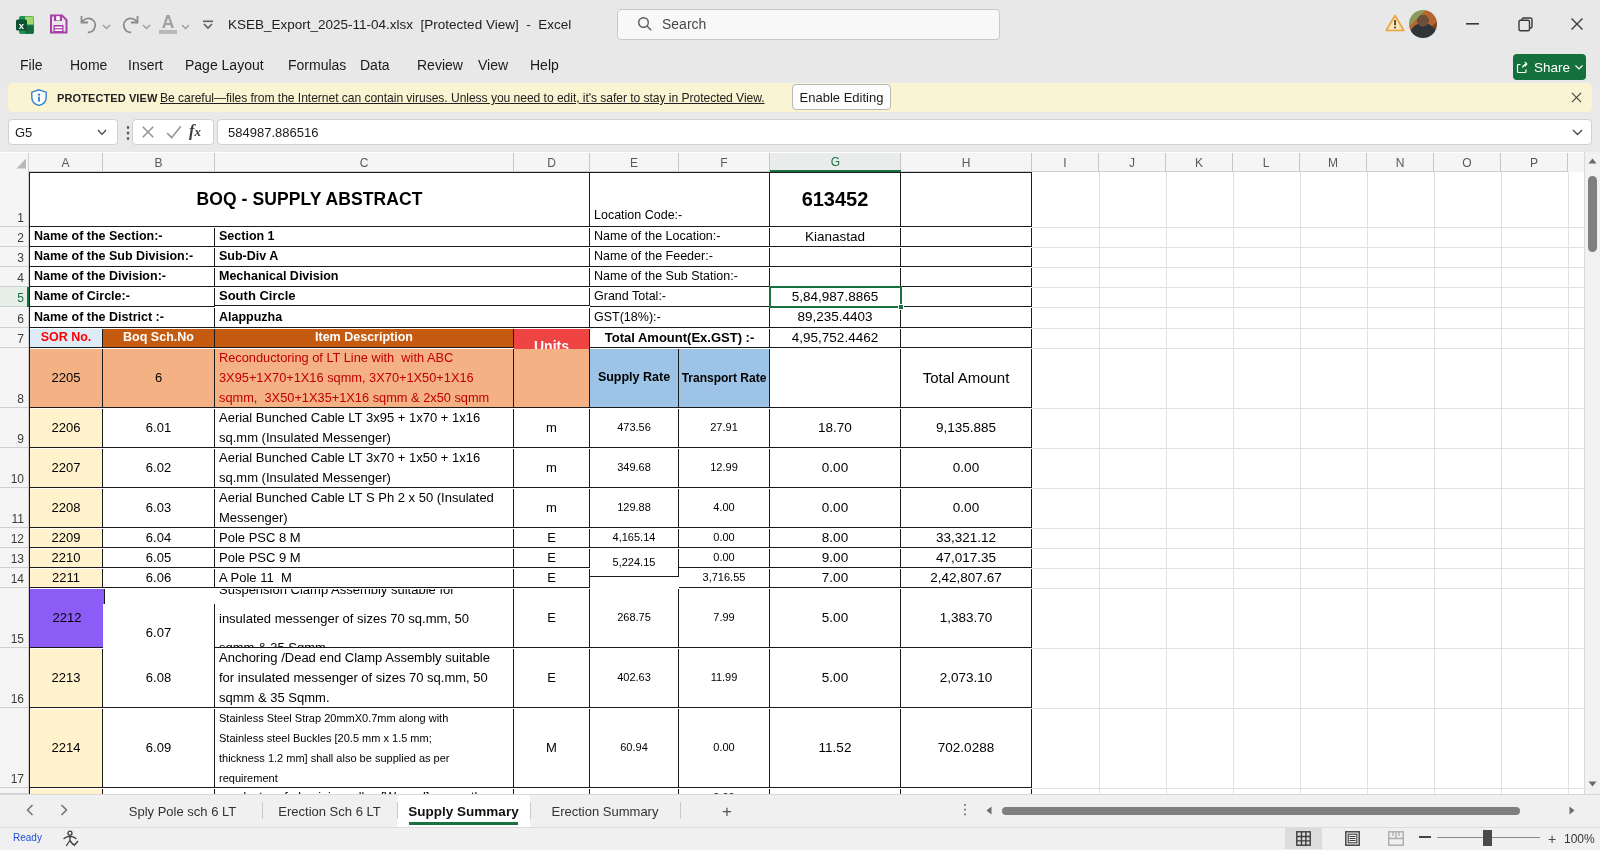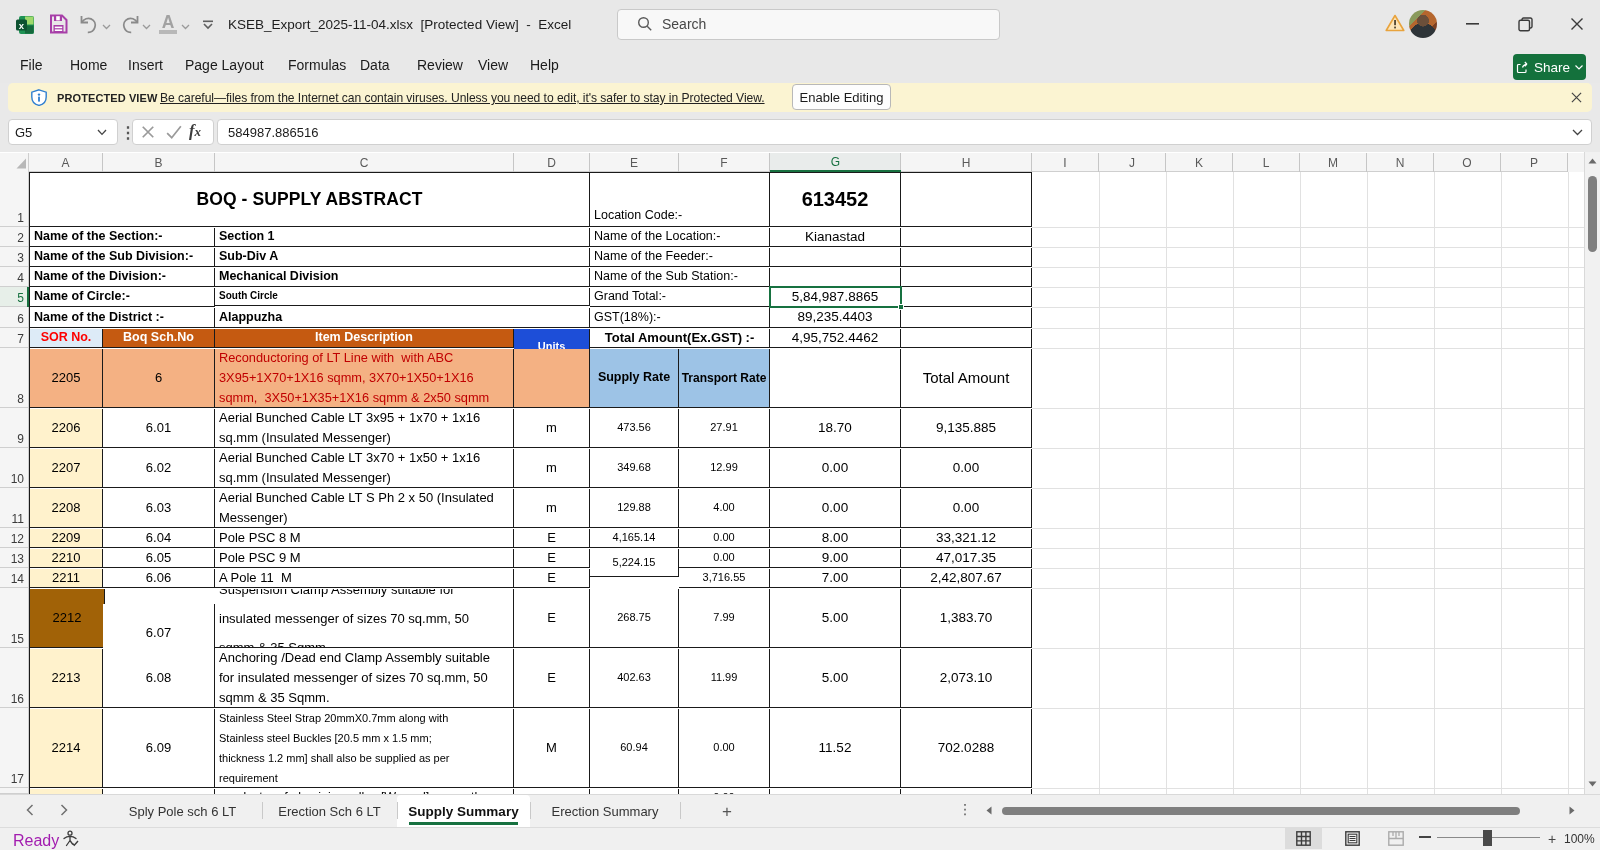--- a/index.html
+++ b/index.html
@@ -242,37 +242,37 @@
   </div>
 <div class="c " style="left:901px;top:248px;width:131px;height:19px;"></div>
 <div class="c left bold" style="left:30px;top:268px;width:185px;height:19px;padding-left:4px;font-size:12.5px">Name of the Division:-</div>
 <div class="c left bold" style="left:215px;top:268px;width:375px;height:19px;padding-left:4px;font-size:12.5px">Mechanical Division</div>
 <div class="c left" style="left:590px;top:268px;width:180px;height:19px;padding-left:4px;font-size:12.5px">Name of the Sub Station:-</div>
 <div class="c " style="left:770px;top:268px;width:131px;height:19px;">
     <span style="font-size:13.5px"></span>
   </div>
 <div class="c " style="left:901px;top:268px;width:131px;height:19px;"></div>
 <div class="c left bold" style="left:30px;top:288px;width:185px;height:19px;padding-left:4px;font-size:12.5px">Name of Circle:-</div>
-<div class="c left bold" style="left:215px;top:288px;width:375px;height:18px;padding-left:4px;font-size:10px">South Circle</div>
+<div class="c left bold" style="left:215px;top:288px;width:375px;height:18px;padding-left:4px;font-size:13px">South Circle</div>
 <div class="c left" style="left:590px;top:288px;width:180px;height:19px;padding-left:4px;font-size:12.5px">Grand Total:-</div>
 <div class="c " style="left:770px;top:288px;width:131px;height:19px;">
     <span style="font-size:13.5px">5,84,987.8865</span>
   </div>
 <div class="c " style="left:901px;top:288px;width:131px;height:19px;"></div>
 <div class="c left bold" style="left:30px;top:308px;width:185px;height:20px;padding-left:4px;font-size:12.5px">Name of the District :-</div>
 <div class="c left bold" style="left:215px;top:308px;width:375px;height:20px;padding-left:4px;font-size:12.5px">Alappuzha</div>
 <div class="c left" style="left:590px;top:308px;width:180px;height:20px;padding-left:4px;font-size:12.5px">GST(18%):-</div>
 <div class="c " style="left:770px;top:308px;width:131px;height:20px;">
     <span style="font-size:13.5px">89,235.4403</span>
   </div>
 <div class="c " style="left:901px;top:308px;width:131px;height:20px;"></div>
 <div class="c bold" style="left:30px;top:329px;width:73px;height:19px;background:#ddebf7;color:#fe0000;font-size:12.5px">SOR No.</div>
 <div class="c bold" style="left:103px;top:329px;width:112px;height:19px;background:#c55a11;color:#fff;font-size:12.5px">Boq Sch.No</div>
 <div class="c bold" style="left:215px;top:329px;width:299px;height:19px;background:#c55a11;color:#fff;font-size:12.5px">Item Description</div>
-<div class="c bold" style="left:514px;top:329px;width:76px;height:36px;background:#1d4ed8;color:#fff;font-size:11px">Units</div>
+<div class="c bold" style="left:514px;top:329px;width:76px;height:36px;background:#ef4444;color:#fff;font-size:14px">Units</div>
 <div class="c bold" style="left:590px;top:329px;width:180px;height:19px;font-size:13px">Total Amount(Ex.GST) :-</div>
 <div class="c " style="left:770px;top:329px;width:131px;height:19px;">
     <span style="font-size:13.5px">4,95,752.4462</span>
   </div>
 <div class="c " style="left:901px;top:329px;width:131px;height:19px;"></div>
 <div class="c " style="left:30px;top:349px;width:73px;height:59px;background:#f4b183">
     <span class="md">2205</span>
   </div>
 <div class="c " style="left:103px;top:349px;width:112px;height:59px;background:#f4b183">
     <span class="md">6</span>
@@ -410,21 +410,21 @@
   </div>
 <div class="c " style="left:679px;top:569px;width:91px;height:19px;">
     <span class="sm">3,716.55</span>
   </div>
 <div class="c " style="left:770px;top:569px;width:131px;height:19px;">
     <span class="lg">7.00</span>
   </div>
 <div class="c " style="left:901px;top:569px;width:131px;height:19px;">
     <span class="lg">2,42,807.67</span>
   </div>
-<div class="c " style="left:30px;top:589px;width:75px;height:59px;background:#a16207">
+<div class="c " style="left:30px;top:589px;width:75px;height:59px;background:#8b5cf6">
     <span class="md">2212</span>
   </div>
 <div class="c " style="left:103px;top:589px;width:112px;height:59px;margin-top:15px;">
     <span class="md">6.07</span>
   </div>
 <div class="c left" style="left:215px;top:589px;width:299px;height:59px;font-size:13px;padding-left:4px;line-height:29px">Suspension Clamp Assembly suitable for<br>insulated messenger of sizes 70 sq.mm, 50<br>sqmm &amp; 35 Sqmm.</div>
 <div class="c " style="left:514px;top:589px;width:76px;height:59px;">
     <span class="md">E</span>
   </div>
 <div class="c " style="left:590px;top:589px;width:89px;height:59px;">
@@ -524,21 +524,21 @@
 <div class="abs" style="left:722px;top:802px;font-size:17px;color:#555">+</div>
 <div class="abs" style="left:958px;top:801px;font-size:14px;color:#555">⋮</div>
 <svg class="abs" style="left:986px;top:806px" width="6" height="9" viewBox="0 0 6 9">
     <path d="M0.5 4.5 L5.5 0.5 V8.5 Z" fill="#6a6a6a"></path>
   </svg>
 <div class="abs" style="left:1002px;top:807px;width:518px;height:8px;background:#7f7f7f;border-radius:4px"></div>
 <svg class="abs" style="left:1569px;top:806px" width="6" height="9" viewBox="0 0 6 9">
     <path d="M5.5 4.5 L0.5 0.5 V8.5 Z" fill="#6a6a6a"></path>
   </svg>
 <div class="abs" style="left:0;top:827px;width:1600px;height:23px;background:#f0f0f0;border-top:1px solid #dcdcdc"></div>
-<div class="abs" style="left:13px;top:832px;font-size:16px;color:#a21caf">Ready</div>
+<div class="abs" style="left:13px;top:832px;font-size:10px;color:#1d4ed8">Ready</div>
 <svg class="abs" style="left:62px;top:830px" width="18" height="18" viewBox="0 0 18 18">
 <circle cx="8" cy="3.2" r="2" fill="none" stroke="#3c3c3c" stroke-width="1.3"></circle>
 <path d="M2 8.5 C4 6.8 6 6.3 8 6.3 C10 6.3 12 6.8 14 8.5 M8 6.5 L8 10.5 M8 10.5 L4.5 15.5 M8 10.5 L10.5 14" fill="none" stroke="#3c3c3c" stroke-width="1.3" stroke-linecap="round"></path>
 <path d="M10.5 13.5 L12.3 15.3 L16 11" fill="none" stroke="#3c3c3c" stroke-width="1.4" fill-opacity="0"></path>
 </svg>
 <div class="abs" style="left:1285px;top:827px;width:37px;height:22px;background:#dcdcdc"></div>
 <svg class="abs" style="left:1296px;top:831px" width="15" height="15" viewBox="0 0 15 15">
 <rect x="0.8" y="0.8" width="13.4" height="13.4" fill="none" stroke="#3c3c3c" stroke-width="1.4"></rect>
 <path d="M5.5 1 V14 M9.9 1 V14 M1 5.5 H14 M1 9.9 H14" stroke="#3c3c3c" stroke-width="1.4"></path>
 </svg>

